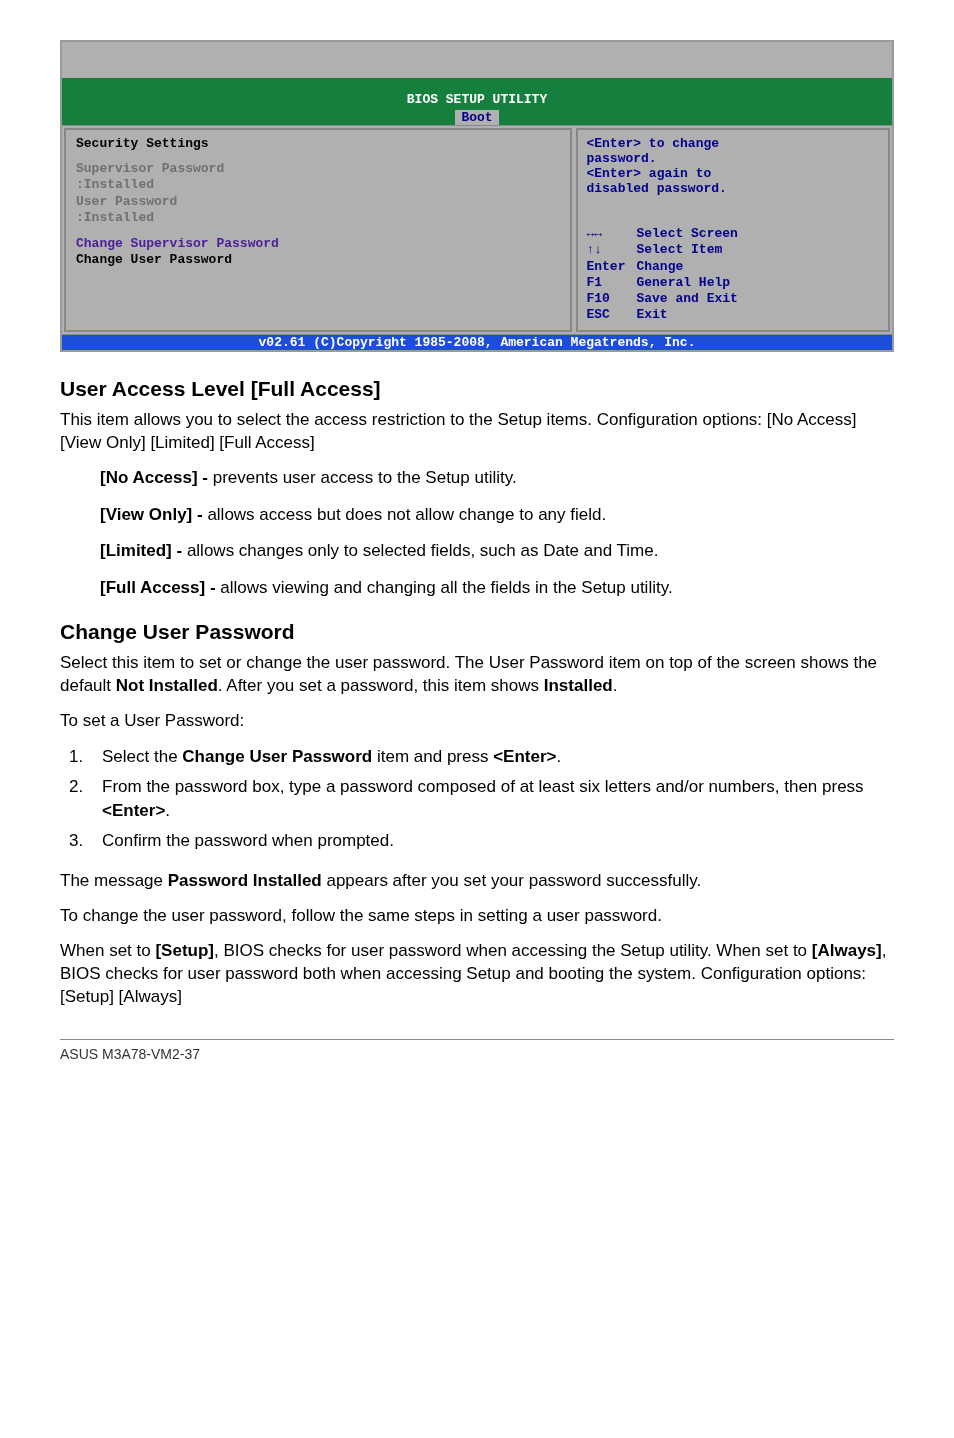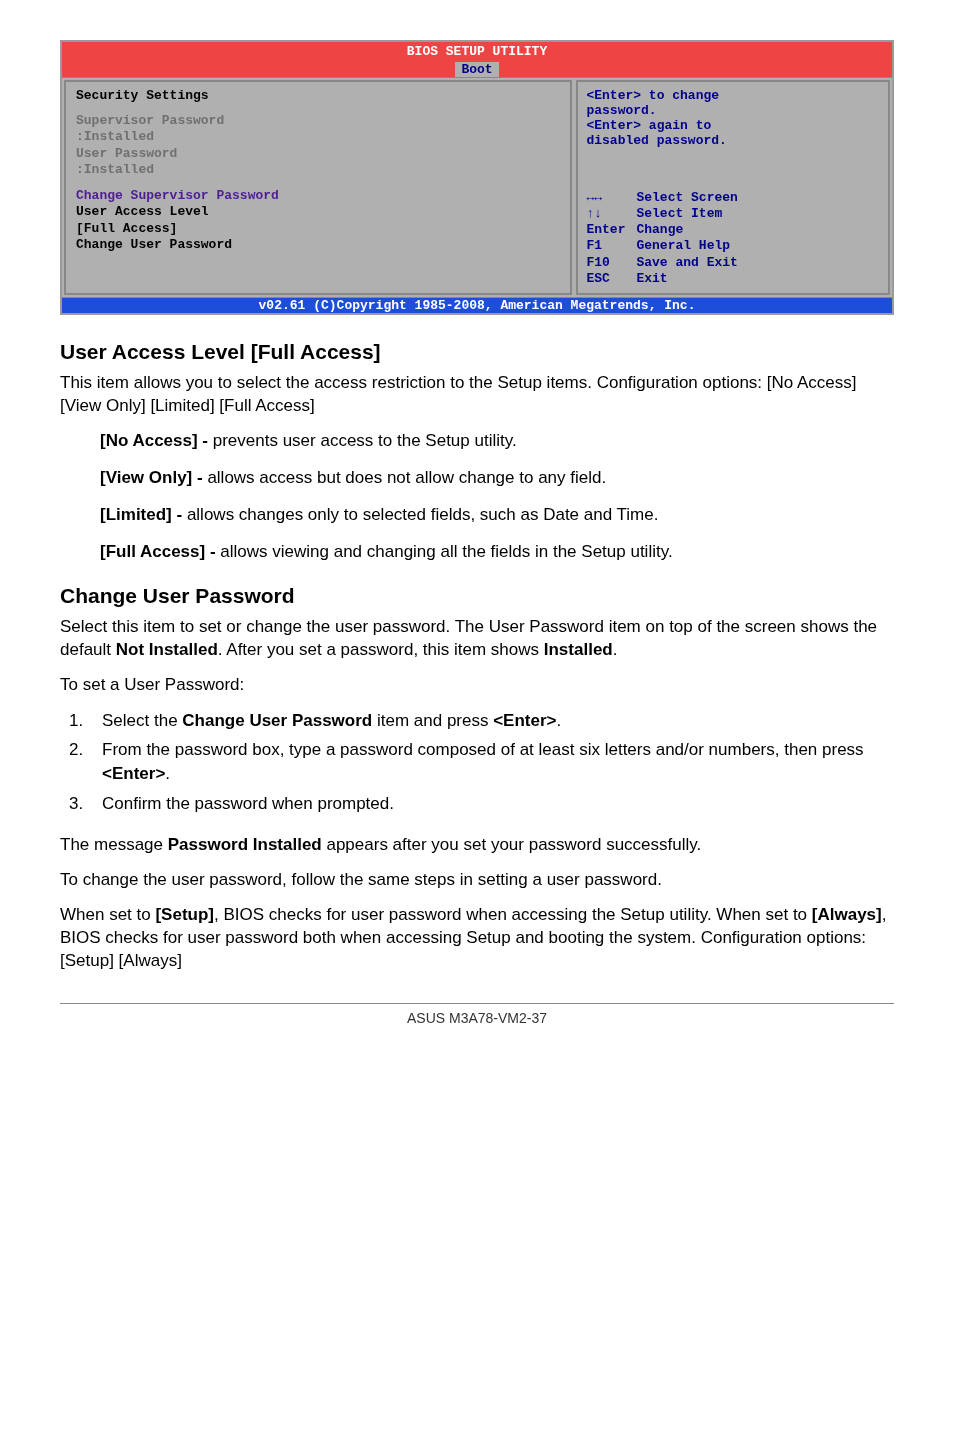--- a/index.html
+++ b/index.html
@@ -15,25 +15,26 @@
   }
   .bios-box {
     border: 2px solid #9a9a9a;
     background: #b0b0b0;
     font-family: "Courier New", monospace;
     font-size: 13px;
     font-weight: bold;
     margin-bottom: 25px;
   }
   .bios-header {
-    background: #ef4444;
+    background: #15803d;
     color: #fff;
     text-align: center;
-    padding: 2px 0 0 0;
+    padding: 14px 0 0 0;
     line-height: 1.2;
+    margin-top: 36px;
   }
   .bios-header-tab {
     display: inline-block;
     background: #b0b0b0;
     color: #00008b;
     padding: 0 6px;
     margin-top: 2px;
   }
   .bios-body {
     display: flex;
@@ -113,21 +114,21 @@
   ol.steps li {
     padding-left: 14px;
     margin-bottom: 6px;
   }
   .footer-bar {
     border-top: 1px solid #888;
     margin-top: 30px;
     padding-top: 6px;
     font-size: 14px;
     display:flex;
-    justify-content:center;
+    justify-content:flex-start;
     color:#333;
   }
 </style>
 </head>
 <body>
 
 <div class="page">
 
   <div class="bios-box">
     <div class="bios-header">
@@ -144,24 +145,20 @@
         </div>
         <div class="bios-row gray">
           <span class="bios-label">User Password</span>
           <span class="bios-value">:Installed</span>
         </div>
 
         <div style="height:10px;"></div>
 
         <div class="bios-row cyan">
           <span>Change Supervisor Password</span>
-        </div>
-        <div class="bios-row navy">
-          <span class="bios-label">User Access Level</span>
-          <span class="bios-value">[Full Access]</span>
         </div>
         <div class="bios-row navy">
           <span>Change User Password</span>
         </div>
       </div>
 
       <div class="bios-right">
         <div>
           <div>&lt;Enter&gt; to change</div>
           <div>password.</div>

